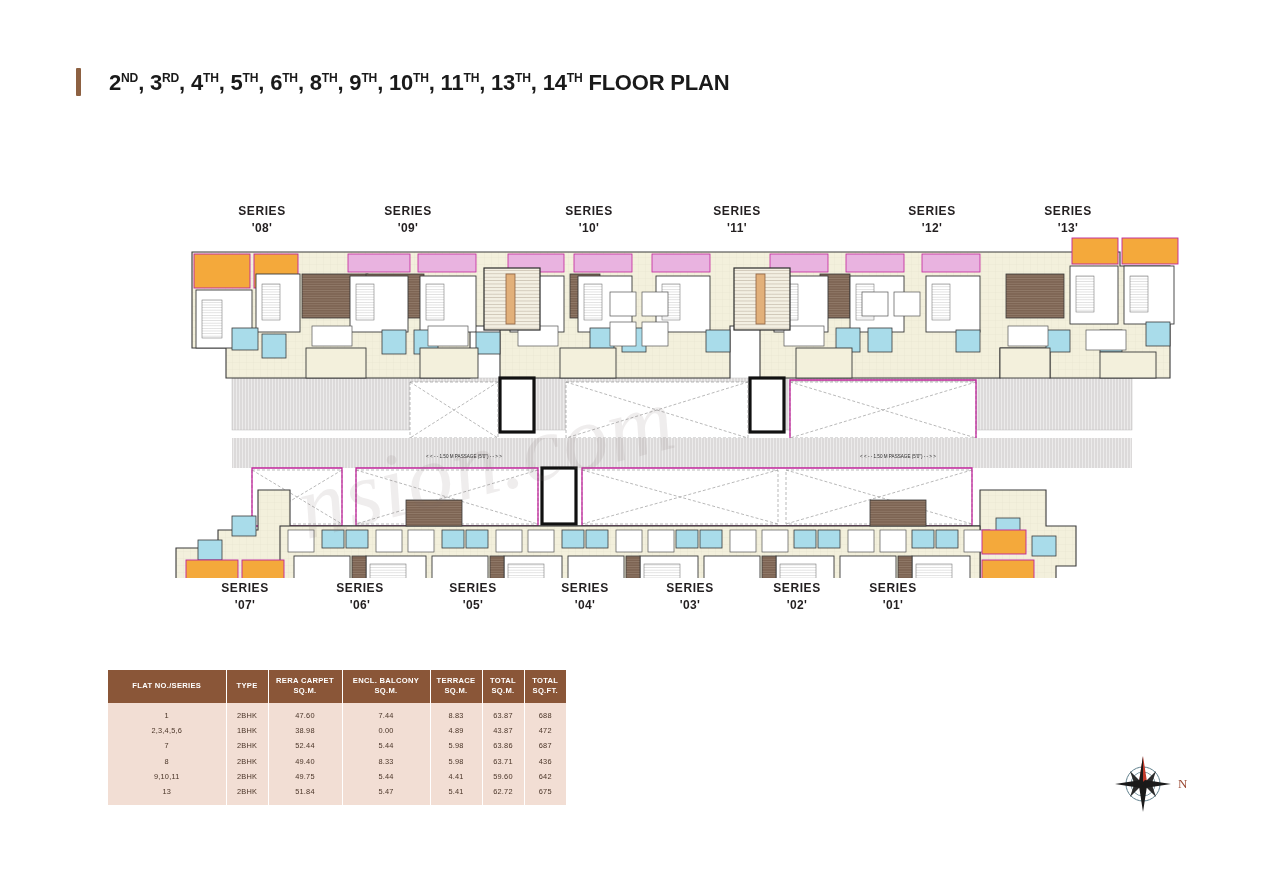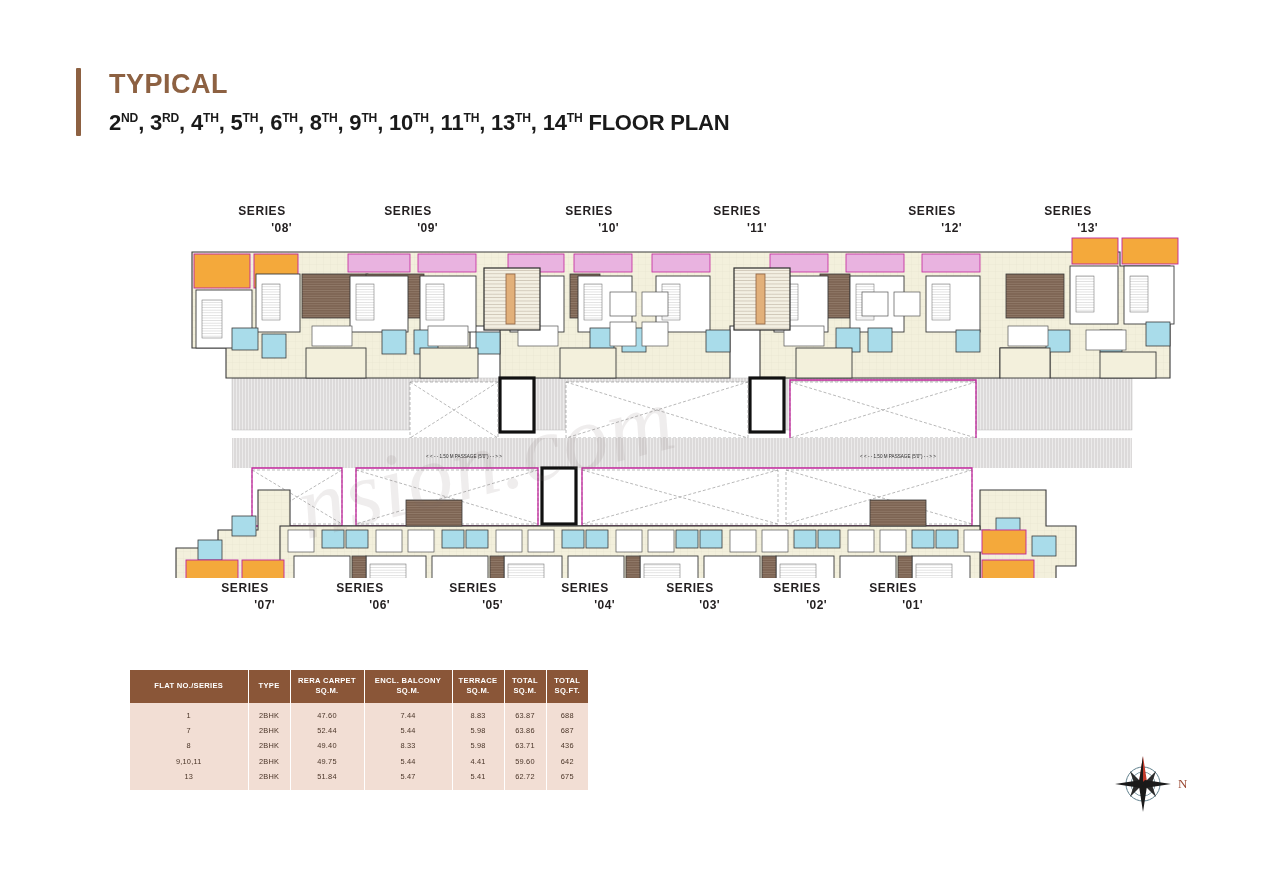--- a/index.html
+++ b/index.html
@@ -54,21 +54,21 @@
     position: absolute;
     text-align: center;
     font-size: 12px;
     font-weight: bold;
     color: #231f20;
     line-height: 1.45;
     letter-spacing: 0.6px;
     width: 60px;
     white-space: nowrap;
   }
-  .series-label .num { letter-spacing: 0.4px; text-align: right; }
+  .series-label .num { letter-spacing: 0.4px; }
 
   
   #plan-wrap {
     position: absolute;
     left: 170px; top: 230px;
     width: 1022px; height: 348px;
   }
   #plan-svg { display: block; width: 1022px; height: 348px; }
 
   
@@ -87,21 +87,20 @@
     font-style: italic;
   }
 
   
   #area-table {
     position: absolute;
     left: 108px; top: 670px;
     border-collapse: collapse;
     font-size: 7.5px;
     color: #4a3528;
-    margin-left: 22px;
   }
   #area-table th {
     background: #8a5638;
     color: #ffffff;
     font-weight: bold;
     font-size: 7.6px;
     letter-spacing: 0.3px;
     padding: 6px 5px;
     line-height: 1.35;
     border-right: 1px solid #ffffff;
@@ -143,21 +142,20 @@
     color: #9a4a34;
     margin-left: 4px;
   }
 </style>
 </head>
 <body>
 
 <div id="header">
   <div id="accent-bar"></div>
   <div id="header-texts">
-    <div id="title-typical">TYPICAL</div>
     <div id="title-floors"><span>2</span><sup>ND</sup>, <span>3</span><sup>RD</sup>, <span>4</span><sup>TH</sup>, <span>5</span><sup>TH</sup>, <span>6</span><sup>TH</sup>, <span>8</span><sup>TH</sup>, <span>9</span><sup>TH</sup>, <span>10</span><sup>TH</sup>, <span>11</span><sup>TH</sup>, <span>13</span><sup>TH</sup>, <span>14</span><sup>TH</sup> <span>FLOOR PLAN</span></div>
   </div>
 </div>
 
 <div id="series-layer">
     <div class="series-label" style="left: 232px; top: 203px;">
       <div>SERIES</div>
       <div class="num">'08'</div>
     </div>
     <div class="series-label" style="left: 378px; top: 203px;">
@@ -499,20 +497,29 @@
       <tr>
         <td class="col-flat">1</td>
         <td class="col-type">2BHK</td>
         <td class="col-rera">47.60</td>
         <td class="col-balc">7.44</td>
         <td class="col-terr">8.83</td>
         <td class="col-tsqm">63.87</td>
         <td class="col-tsqft">688</td>
       </tr>
       <tr>
+        <td class="col-flat">2,3,4,5,6</td>
+        <td class="col-type">1BHK</td>
+        <td class="col-rera">38.98</td>
+        <td class="col-balc">0.00</td>
+        <td class="col-terr">4.89</td>
+        <td class="col-tsqm">43.87</td>
+        <td class="col-tsqft">472</td>
+      </tr>
+      <tr>
         <td class="col-flat">7</td>
         <td class="col-type">2BHK</td>
         <td class="col-rera">52.44</td>
         <td class="col-balc">5.44</td>
         <td class="col-terr">5.98</td>
         <td class="col-tsqm">63.86</td>
         <td class="col-tsqft">687</td>
       </tr>
       <tr>
         <td class="col-flat">8</td>

